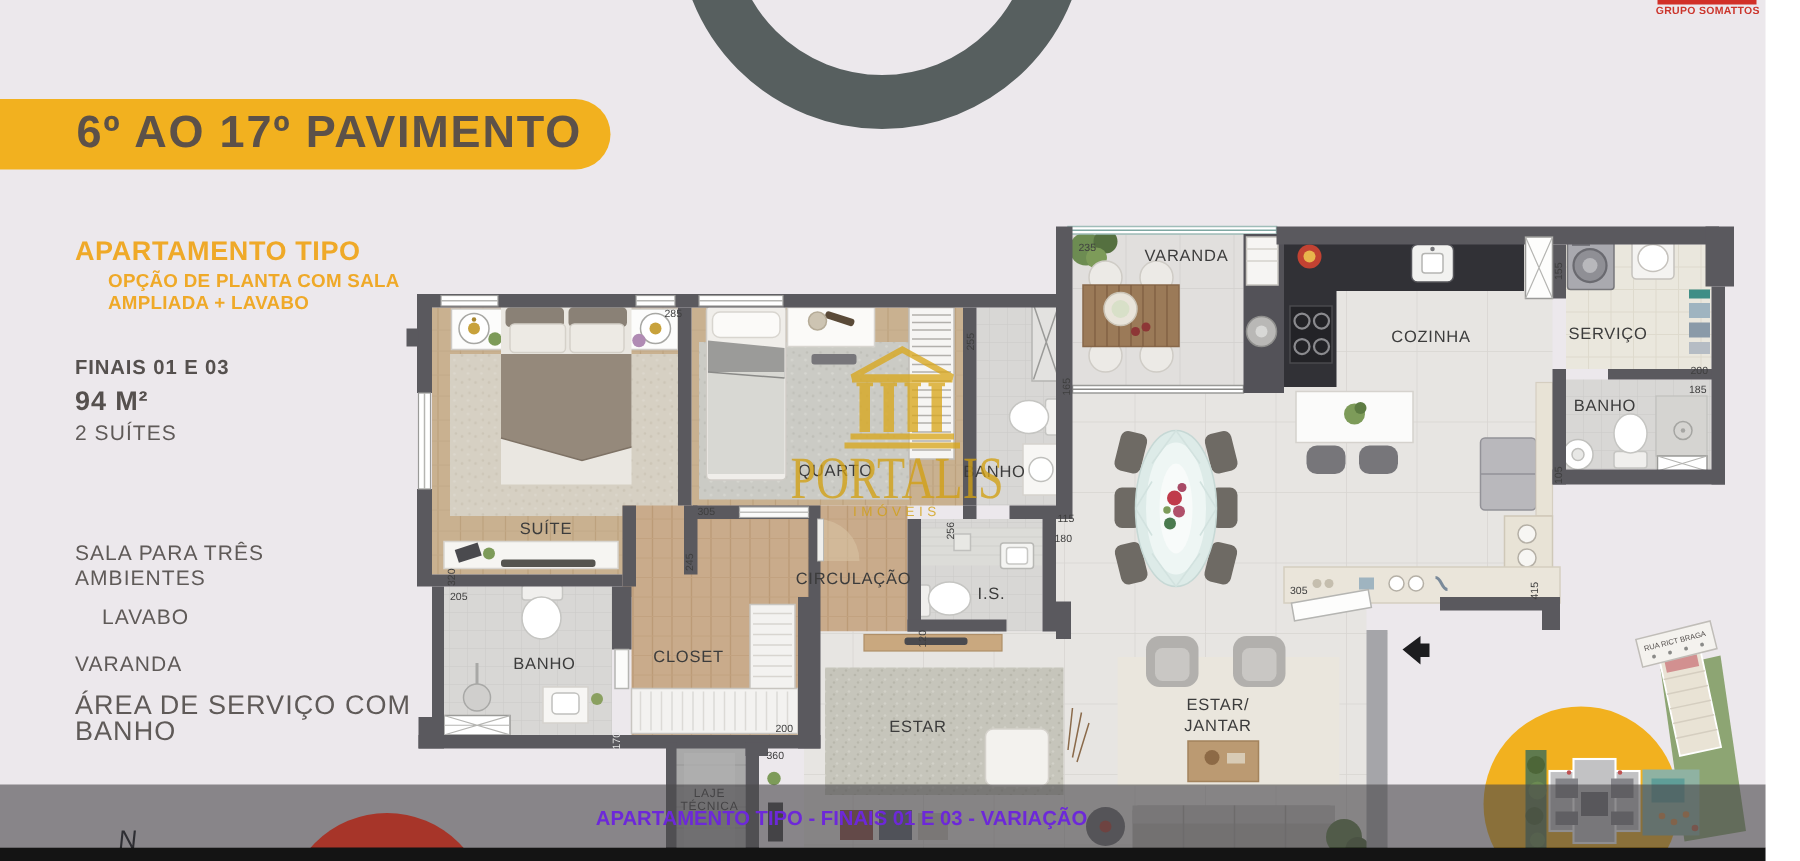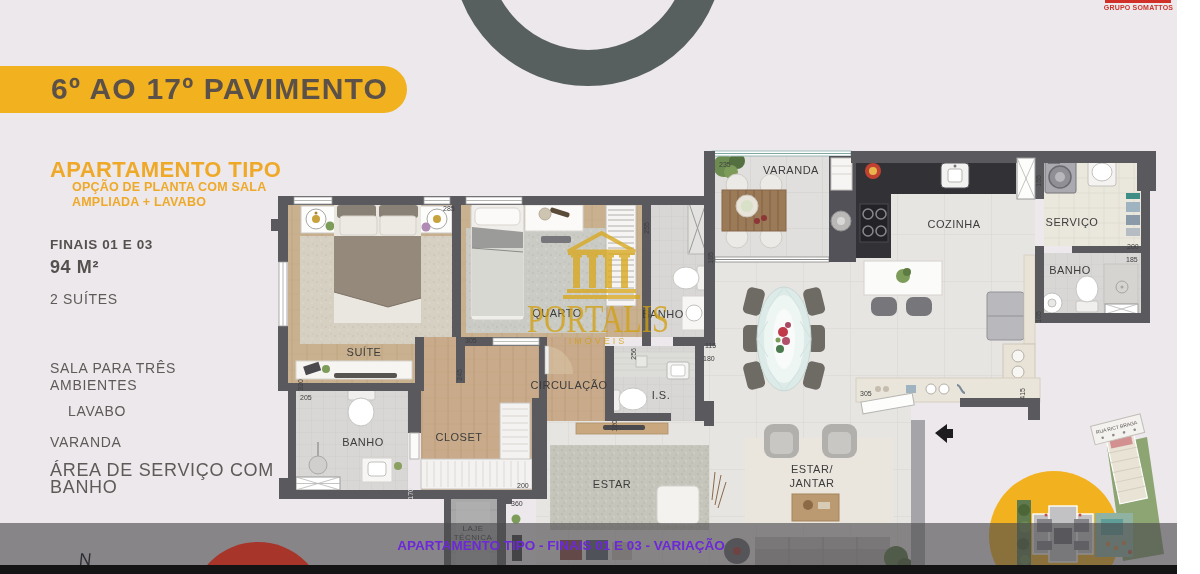--- a/index.html
+++ b/index.html
@@ -12,29 +12,29 @@
 <svg class="abs" style="left:0;top:0" width="1200" height="574" viewBox="0 0 1200 574">
 <circle cx="588" cy="-50" r="118" fill="none" stroke="#575f5f" stroke-width="36"></circle>
 </svg>
 
 <div class="abs" style="left:0;top:66px;width:407px;height:47px;background:#f2b11f;border-radius:0 24px 24px 0;"></div>
 
 <div class="abs" style="left:51px;top:72px;width:400px;font-size:30px;font-weight:bold;color:#5c5149;letter-spacing:1.2px;">6º AO 17º PAVIMENTO</div>
 
 <div class="abs" style="left:50px;top:0;width:240px;height:574px;color:#5f5a58;">
 
-  <div class="abs" style="top:157px;font-size:22px;font-weight:bold;color:#efa928;letter-spacing:0.4px;text-align:right;">APARTAMENTO TIPO</div>
+  <div class="abs" style="top:157px;font-size:18px;font-weight:bold;color:#efa928;letter-spacing:0.4px;text-align:right;">APARTAMENTO TIPO</div>
 
   <div class="abs" style="top:180px;font-size:12.5px;font-weight:bold;color:#efa928;line-height:15px;letter-spacing:0.2px;margin-left:22px;">OPÇÃO DE PLANTA COM SALA<br>AMPLIADA + LAVABO</div>
 
   <div class="abs" style="top:226px;font-size:13.5px;font-weight:bold;color:#55504e;letter-spacing:0.6px;margin-top:11px;">FINAIS 01 E 03</div>
 
   <div class="abs" style="top:257px;font-size:18px;font-weight:600;color:#55504e;letter-spacing:0.6px;">94 M²</div>
 
-  <div class="abs" style="top:291px;font-size:14px;letter-spacing:0.7px;text-align:right;">2 SUÍTES</div>
+  <div class="abs" style="top:280px;font-size:14px;letter-spacing:0.7px;text-align:right;">2 SUÍTES</div>
 
 
   <div class="abs" style="top:360px;font-size:14px;letter-spacing:0.7px;line-height:16.5px;">SALA PARA TRÊS<br>AMBIENTES</div>
 
   <div class="abs" style="top:403px;font-size:14px;letter-spacing:0.7px;margin-left:18px;">LAVABO</div>
 
   <div class="abs" style="top:434px;font-size:14px;letter-spacing:0.7px;">VARANDA</div>
 
   <div class="abs" style="top:462px;font-size:18px;letter-spacing:0.7px;line-height:16.5px;">ÁREA DE SERVIÇO COM<br>BANHO</div>
 </div>

